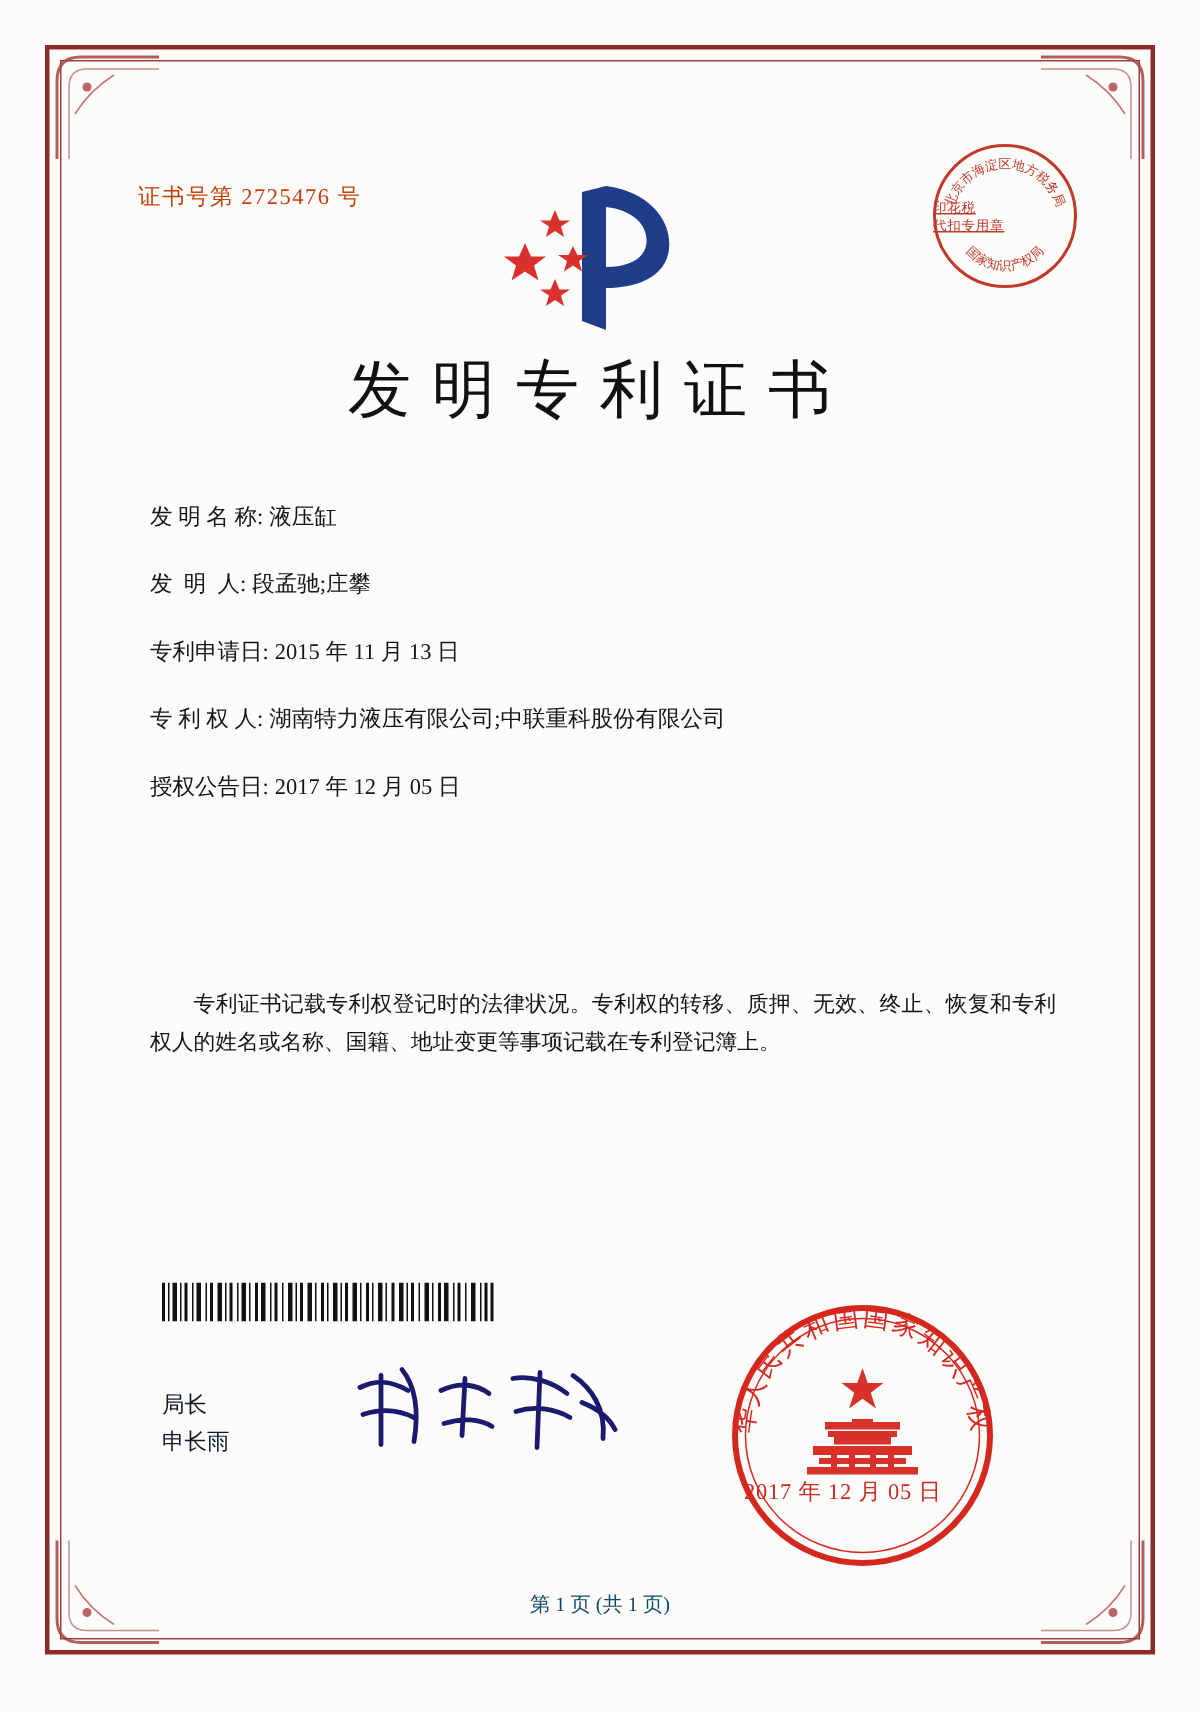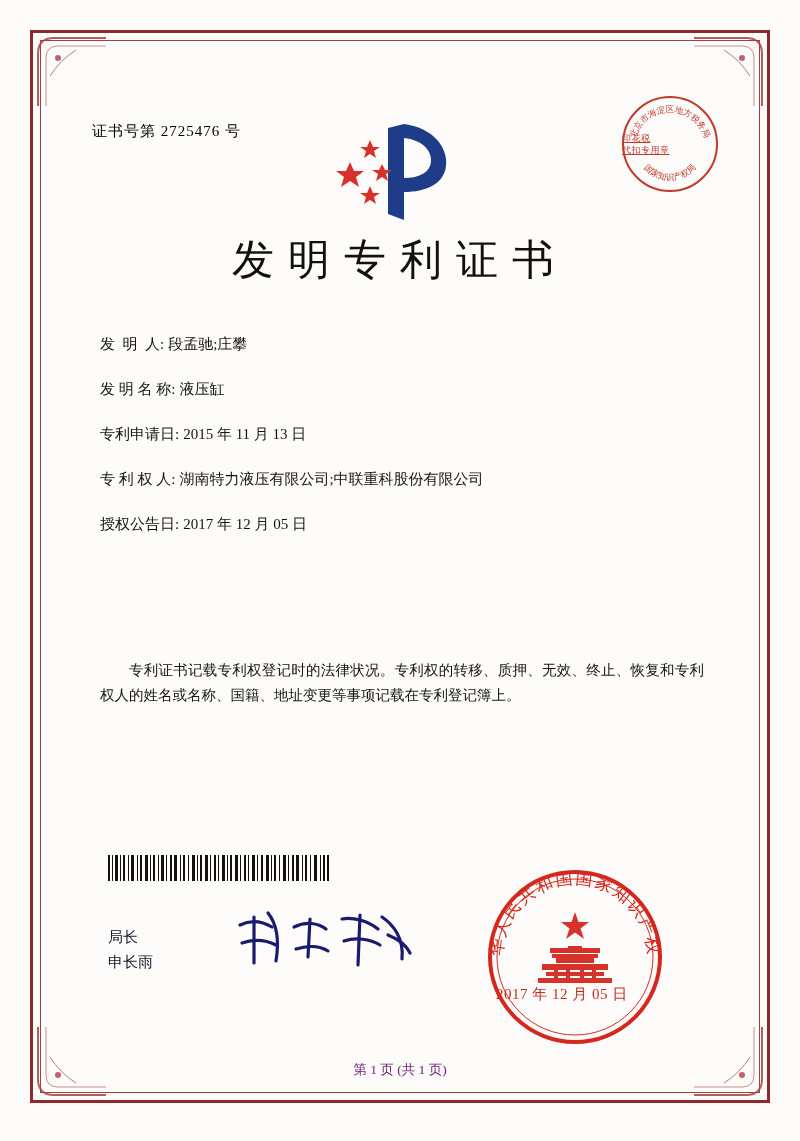--- a/index.html
+++ b/index.html
@@ -57,21 +57,21 @@
   .corner-br { right: 36px; bottom: 44px; }
   .corner svg { display: block; }
 
   
   .cert-no {
     position: absolute;
     left: 92px;
     top: 122px;
     font-size: 15px;
     letter-spacing: 1px;
-    color: #000000;
+    color: #c2410c;
   }
 
   
   .emblem {
     position: absolute;
     left: 330px;
     top: 118px;
     width: 140px;
     height: 110px;
   }
@@ -203,21 +203,21 @@
     letter-spacing: .5px;
   }
 
   
   .footer {
     position: absolute;
     left: 0; right: 0;
     bottom: 62px;
     text-align: center;
     font-size: 13.5px;
-    color: #701a75;
+    color: #0c4a6e;
   }
 </style>
 </head>
 <body>
 
 <div class="page">
 
   <div class="border-outer"></div>
   <div class="border-inner"></div>
 
@@ -284,26 +284,26 @@
     <div class="txt">
       <div>印花税</div>
       <div>代扣专用章</div>
     </div>
   </div>
 
   <div class="doc-title">发明专利证书</div>
 
   <div class="fields">
     <div class="field-row">
+      <span class="field-label">发 明 名 称:</span>
+      <span class="field-value">液压缸</span>
+    </div>
+    <div class="field-row">
       <span class="field-label">发  明  人:</span>
       <span class="field-value">段孟驰;庄攀</span>
-    </div>
-    <div class="field-row">
-      <span class="field-label">发 明 名 称:</span>
-      <span class="field-value">液压缸</span>
     </div>
     <div class="field-row">
       <span class="field-label">专利申请日:</span>
       <span class="field-value">2015 年 11 月 13 日</span>
     </div>
     <div class="field-row">
       <span class="field-label">专 利 权 人:</span>
       <span class="field-value">湖南特力液压有限公司;中联重科股份有限公司</span>
     </div>
     <div class="field-row">

